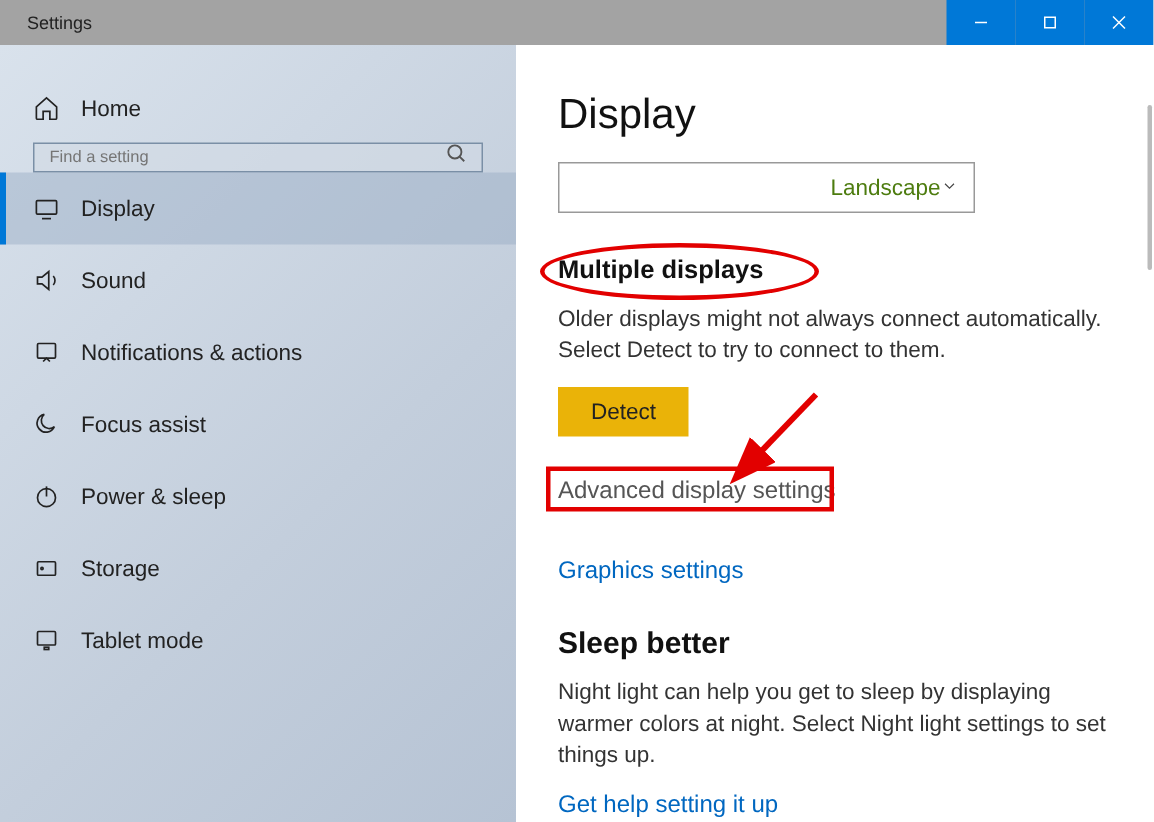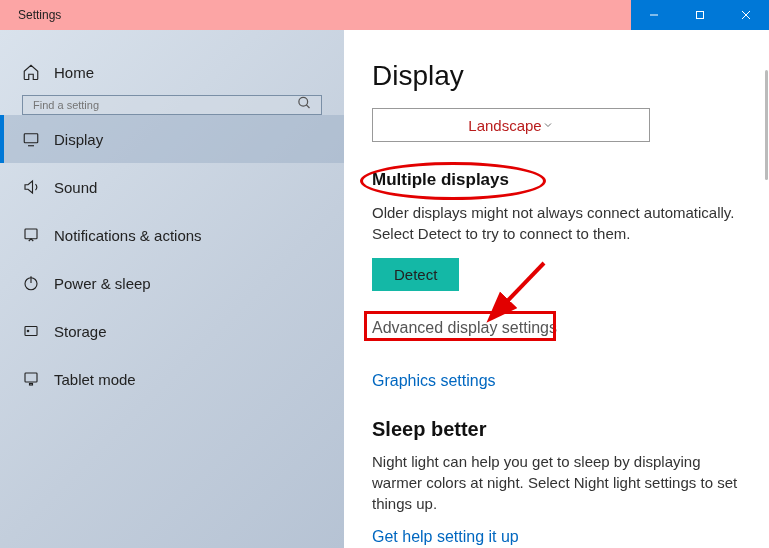--- a/index.html
+++ b/index.html
@@ -1,40 +1,40 @@
 <!DOCTYPE html>
 <html><head>
 <meta charset="utf-8">
 <style>
 * { margin: 0; padding: 0; box-sizing: border-box; font-family: "Segoe UI", Arial, sans-serif; }
 body { width: 769px; height: 548px; overflow: hidden; background: #fff; position: relative; }
-.titlebar { height: 30px; display: flex; align-items: center; background: #fca5a5; border-bottom: 0; }
+.titlebar { height: 30px; display: flex; align-items: center; background: #a3a3a3; border-bottom: 0; }
 .titlebar-title { padding-left: 18px; font-size: 12px; color: #222; }
 .window-controls { margin-left: auto; display: flex; height: 30px; }
 .win-btn { width: 46px; height: 30px; display: flex; align-items: center; justify-content: center; background: #0078d7; color: #fff; cursor: pointer; }
 .win-btn svg { width: 10px; height: 10px; }
 .main { display: flex; height: 518px; }
 .sidebar { width: 344px; background: linear-gradient(135deg, #d9e2ec 0%, #c3cedc 60%, #b6c3d4 100%); padding: 22px 0 0 0; position: relative; }
 .home-row { display: flex; align-items: center; gap: 14px; padding: 0 0 0 22px; height: 40px; cursor: pointer; font-size: 15px; color: #222; }
 .search-wrap { margin: 3px 22px 0 22px; position: relative; }
 .search-input { width: 100%; height: 20px; border: 1px solid #7a8fa6; background: rgba(210,218,228,0.6); padding: 0 36px 0 10px; font-size: 11px; color: #555; outline: none; }
 .search-icon { position: absolute; right: 10px; top: 50%; transform: translateY(-50%); color: #555; pointer-events: none; }
 .category-label { font-weight: 600; font-size: 15px; color: #111; margin: 25px 0 10px 22px; }
 .nav-list { list-style: none; }
 .nav-item { display: flex; align-items: center; gap: 14px; height: 48px; padding-left: 22px; cursor: pointer; font-size: 15px; color: #222; position: relative; }
 .nav-item.active { background: rgba(150,170,195,0.45); }
 .nav-item.active::before { content:""; position:absolute; left:0; top:0; bottom:0; width:4px; background:#0078d7; }
 .nav-icon { width: 18px; height: 18px; display:flex; align-items:center; justify-content:center; color:#222; }
 .content { flex: 1; padding: 30px 28px 0 28px; overflow-y: auto; position: relative; }
 .page-title { font-size: 28px; font-weight: 400; color: #111; margin-bottom: 16px; }
-.dropdown { width: 278px; height: 34px; border: 1px solid #999; display: flex; align-items: center; justify-content: center; padding: 0 10px; cursor: pointer; font-size: 15px; color: #b91c1c; margin-bottom: 28px; }
+.dropdown { width: 278px; height: 34px; border: 1px solid #999; display: flex; align-items: center; justify-content: flex-end; padding: 0 10px; cursor: pointer; font-size: 15px; color: #4d7c0f; margin-bottom: 28px; }
 .section-title { font-size: 17px; font-weight: 600; color: #111; margin-bottom: 12px; position: relative; }
 .oval-annot { position: absolute; border: 3px solid #e20000; border-radius: 50%; pointer-events: none; }
 .body-text { font-size: 15px; color: #333; line-height: 1.4; margin-bottom: 14px; max-width: 390px; }
-.btn { display: inline-block; background: #14b8a6; border: none; padding: 8px 22px; font-size: 15px; color: #222; cursor: pointer; margin-bottom: 28px; }
+.btn { display: inline-block; background: #eab308; border: none; padding: 8px 22px; font-size: 15px; color: #222; cursor: pointer; margin-bottom: 28px; }
 .link-row { font-size: 16px; color: #555; cursor: pointer; margin-bottom: 14px; position: relative; display:inline-block; }
 .link-row.blue { color: #0067c0; }
 .rect-annot { position:absolute; border:3px solid #e20000; pointer-events:none; }
 .sleep-title { font-size: 20px; font-weight: 600; color: #111; margin-bottom: 10px; margin-top: 14px; }
 .scroll-thumb { position:absolute; right:1px; top:40px; width:3px; height:110px; background:#bbb; border-radius:2px; }
 .arrow-annot { position:absolute; pointer-events:none; }
 </style>
 </head>
 <body>
 
@@ -101,20 +101,28 @@
             <svg width="18" height="18" viewBox="0 0 24 24" fill="none" stroke="#222" stroke-width="1.5">
               <rect x="4" y="4" width="16" height="13" rx="1"></rect>
               <path d="M9 20l3-3 3 3"></path>
             </svg>
           </span>
         <span>Notifications &amp; actions</span>
       </li>
       <li class="nav-item">
         <span class="nav-icon">
             <svg width="18" height="18" viewBox="0 0 24 24" fill="none" stroke="#222" stroke-width="1.5">
+              <path d="M19 14a8 8 0 1 1-9-11 6 6 0 0 0 9 11z"></path>
+            </svg>
+          </span>
+        <span>Focus assist</span>
+      </li>
+      <li class="nav-item">
+        <span class="nav-icon">
+            <svg width="18" height="18" viewBox="0 0 24 24" fill="none" stroke="#222" stroke-width="1.5">
               <circle cx="12" cy="13" r="8"></circle>
               <line x1="12" y1="3" x2="12" y2="12"></line>
             </svg>
           </span>
         <span>Power &amp; sleep</span>
       </li>
       <li class="nav-item">
         <span class="nav-icon">
             <svg width="18" height="18" viewBox="0 0 24 24" fill="none" stroke="#222" stroke-width="1.5">
               <rect x="4" y="6" width="16" height="12" rx="1"></rect>

